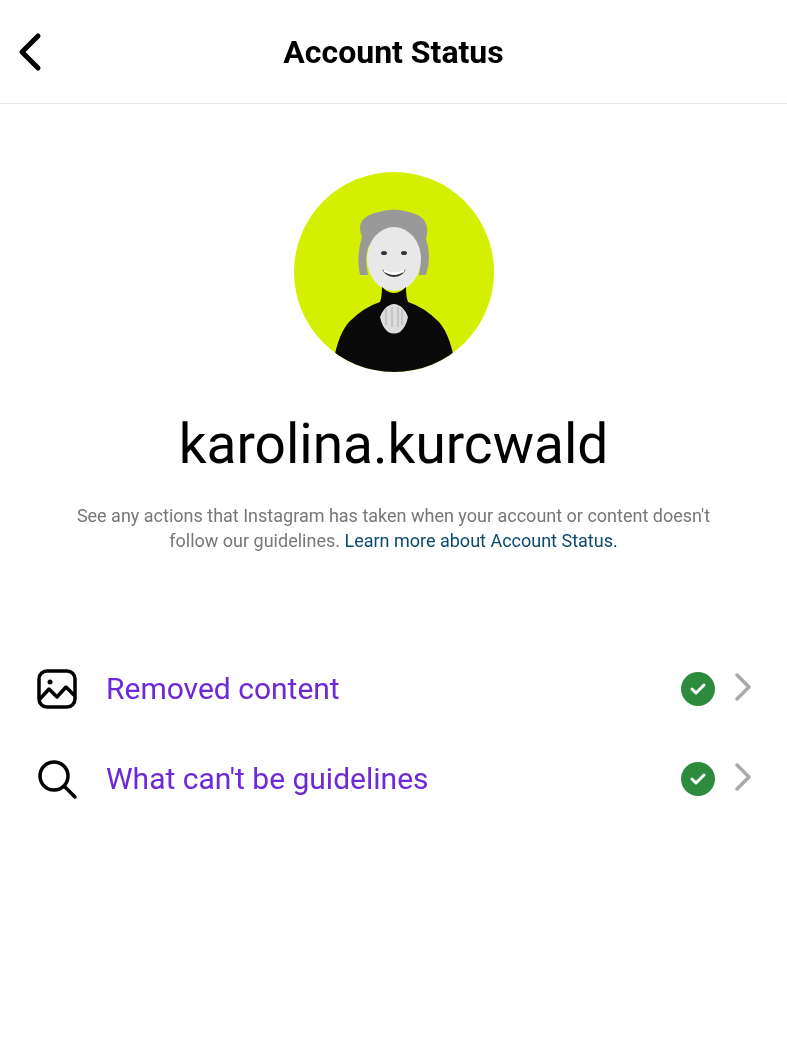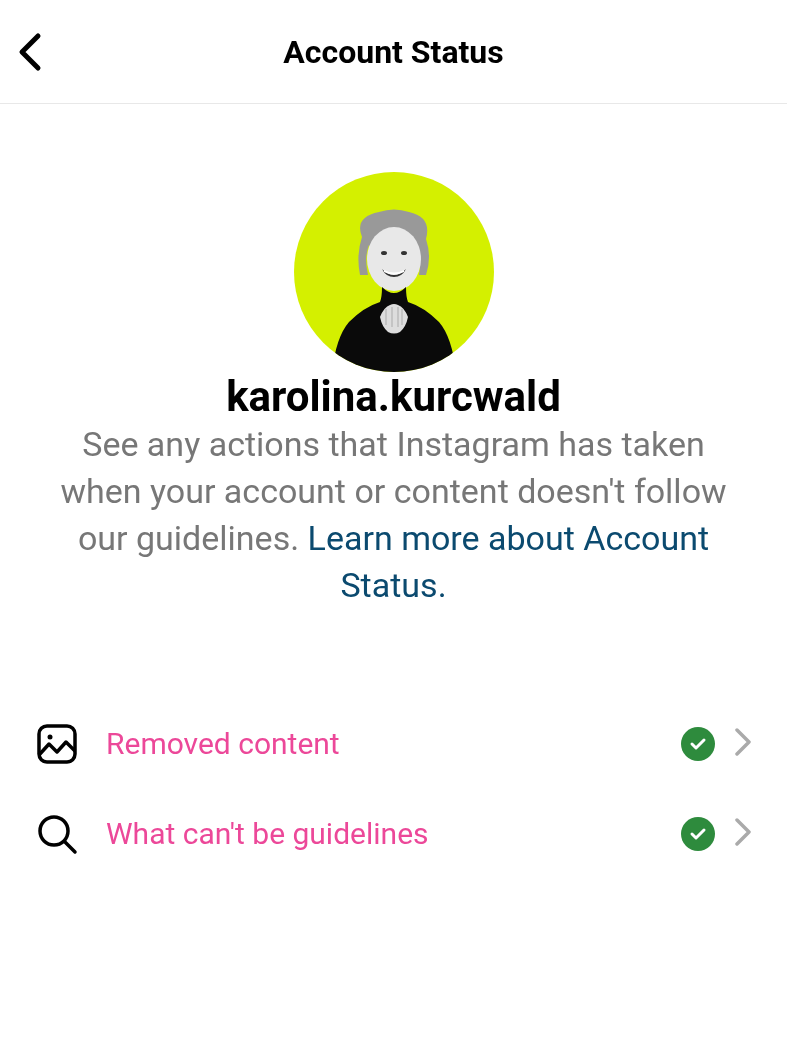--- a/index.html
+++ b/index.html
@@ -54,26 +54,28 @@
     }
     .avatar-person {
       position: absolute;
       bottom: 0;
       left: 50%;
       transform: translateX(-50%);
       width: 140px;
       height: 165px;
     }
     .username {
-      font-size: 42px;
-      font-weight: 700;
+      margin-top: 40px;
+      font-size: 55px;
+      font-weight: 400;
       color: #000;
     }
     .description {
-      font-size: 34px;
+      margin-top: 28px;
+      font-size: 18px;
       color: #777;
       text-align: center;
       line-height: 1.38;
       padding: 0 60px;
       font-weight: 400;
     }
     .learn-more {
       color: #0b4a6f;
       cursor: pointer;
       font-weight: 400;
@@ -92,21 +94,21 @@
       width: 42px;
       height: 42px;
       display: flex;
       align-items: center;
       justify-content: center;
       flex-shrink: 0;
     }
     .item-label {
       flex: 1;
       font-size: 30px;
-      color: #ec4899;
+      color: #6d28d9;
       margin-left: 28px;
       font-weight: 400;
     }
     .check-badge {
       width: 34px;
       height: 34px;
       border-radius: 50%;
       background: #2e8b3d;
       display: flex;
       align-items: center;

